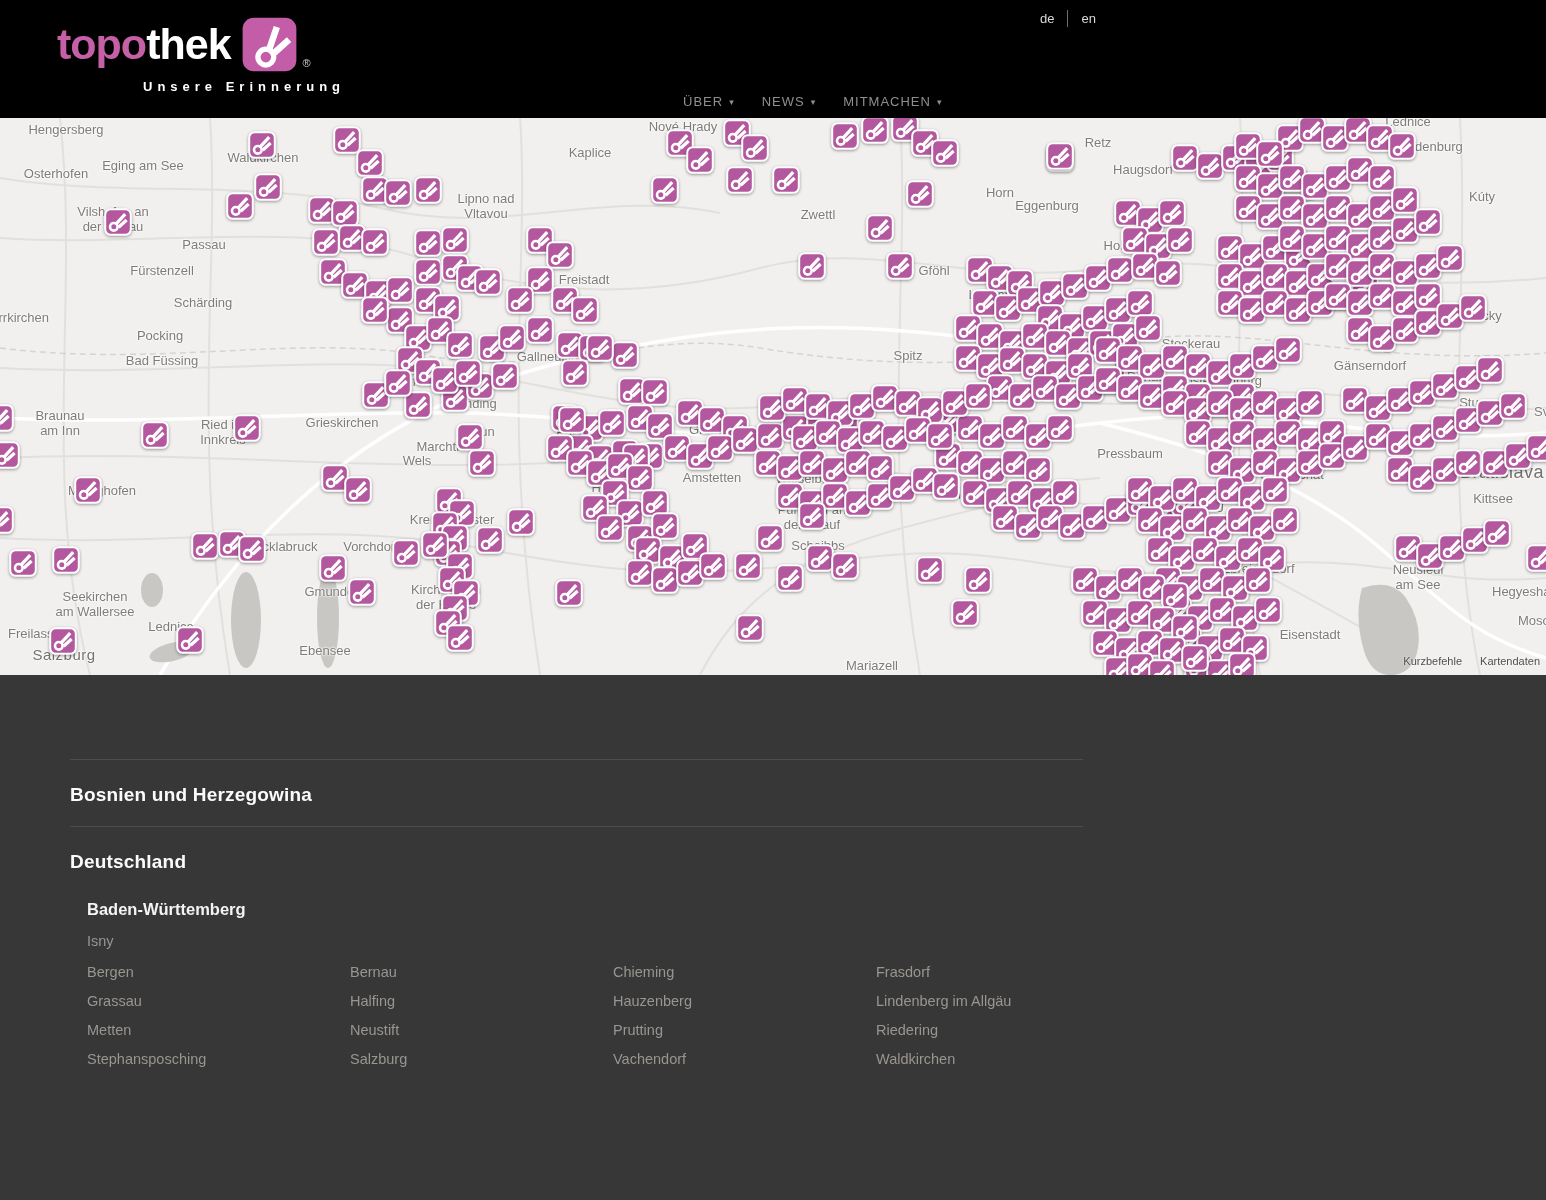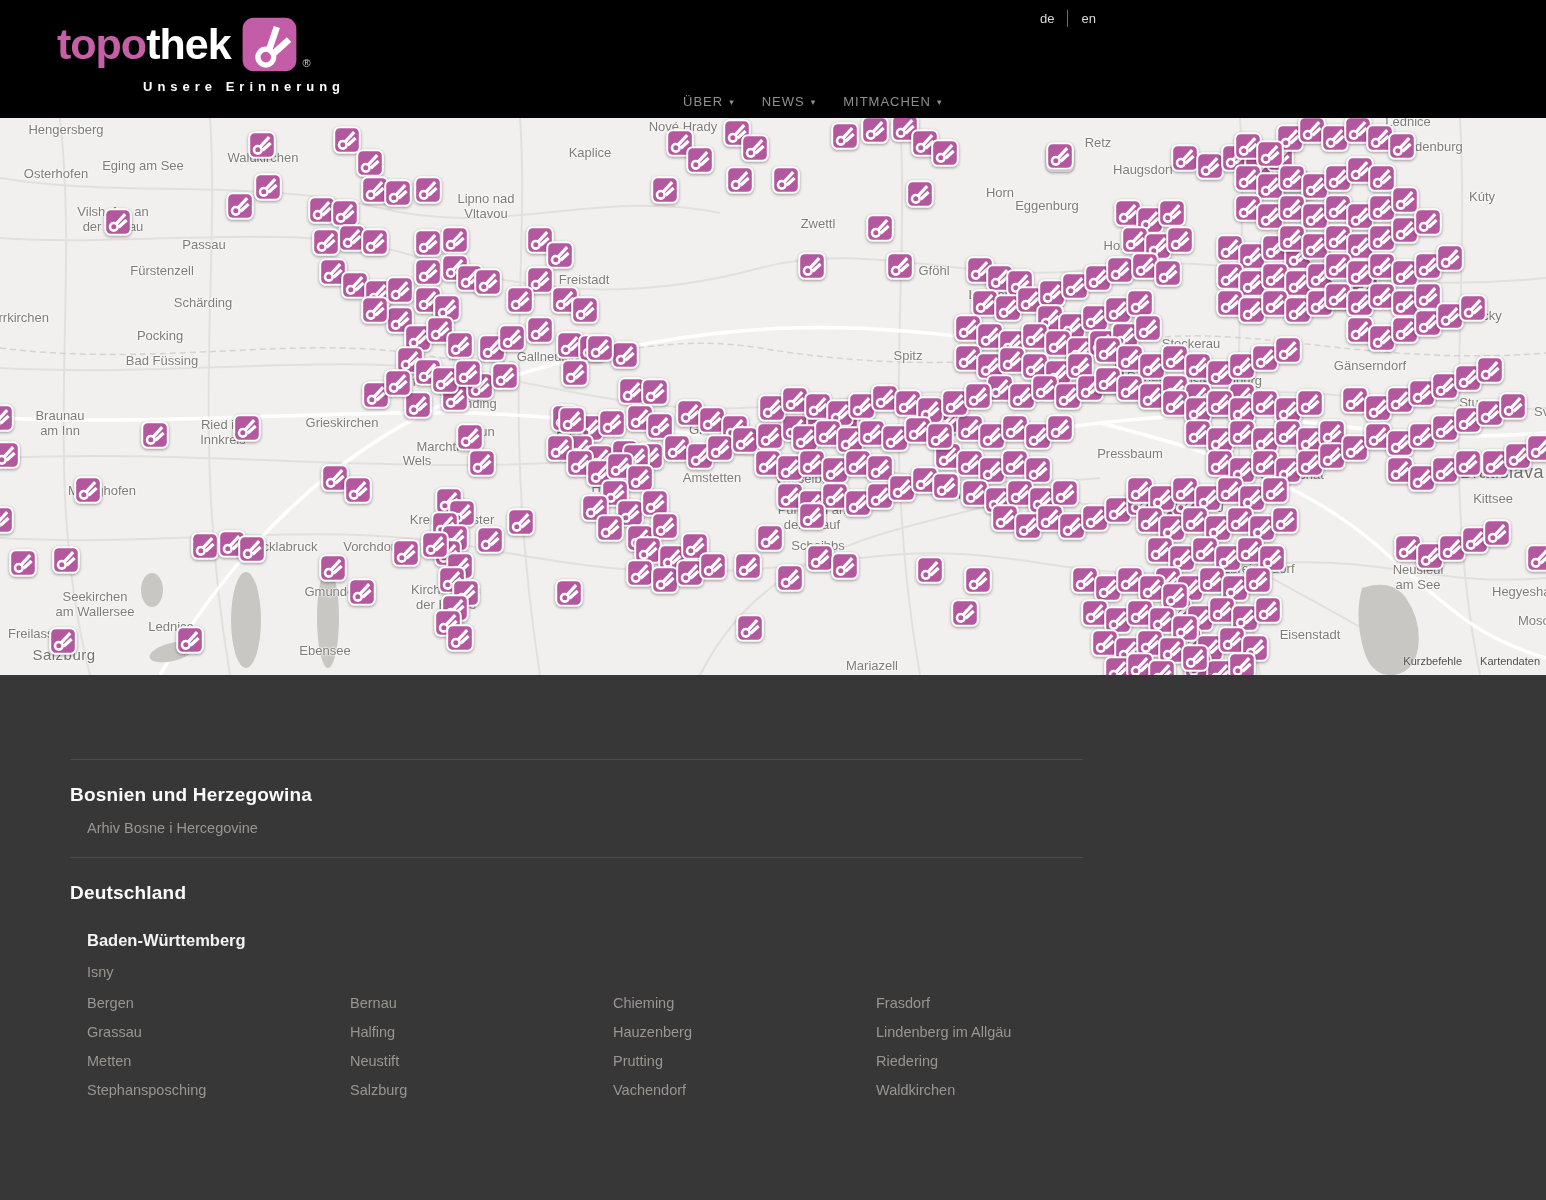--- a/index.html
+++ b/index.html
@@ -176,21 +176,21 @@
         <span class="maplabel" style="left: 325px; top: 533px;">Ebensee</span>
         <span class="maplabel" style="left: 446px; top: 480px;">Kirchdorf an
 der Krems</span>
         <span class="maplabel" style="left: 428px; top: 264px;">Eferding</span>
         <span class="maplabel" style="left: 560px; top: 239px;">Gallneukirchen</span>
         <span class="maplabel" style="left: 584px; top: 162px;">Freistadt</span>
         <span class="maplabel" style="left: 590px; top: 35px;">Kaplice</span>
         <span class="maplabel" style="left: 683px; top: 9px;">Nové Hrady</span>
         <span class="maplabel" style="left: 486px; top: 89px;">Lipno nad
 Vltavou</span>
-        <span class="maplabel" style="left: 818px; top: 106px;">Zwettl</span>
+        <span class="maplabel" style="left: 818px; top: 97px;">Zwettl</span>
         <span class="maplabel" style="left: 1000px; top: 75px;">Horn</span>
         <span class="maplabel" style="left: 1047px; top: 88px;">Eggenburg</span>
         <span class="maplabel" style="left: 934px; top: 153px;">Gföhl</span>
         <span class="maplabel" style="left: 1000px; top: 177px;">Langenlois</span>
         <span class="maplabel" style="left: 908px; top: 238px;">Spitz</span>
         <span class="maplabel" style="left: 1005px; top: 277px;">Herzogenburg</span>
         <span class="maplabel" style="left: 1098px; top: 25px;">Retz</span>
         <span class="maplabel" style="left: 1143px; top: 52px;">Haugsdorf</span>
         <span class="maplabel" style="left: 1135px; top: 128px;">Hollabrunn</span>
         <span class="maplabel" style="left: 1318px; top: 126px;">Mistelbach</span>
@@ -2492,23 +2492,20 @@
       <span>Kurzbefehle</span>
       <span>Kartendaten</span>
     </div>
   </div>
 
   <section class="more">
     <div class="more-inner">
       <div id="groups">
           <hr class="divider">
           <h3 class="country">Bosnien und Herzegowina</h3>
-          <ul class="links">
-            <li><a>Arhiv Bosne i Hercegovine</a></li>
-          </ul>
           <hr class="divider">
           <h3 class="country">Deutschland</h3>
           <h4 class="state">Baden-Württemberg</h4>
           <ul class="links">
             <li><a>Isny</a></li>
           </ul>
           <ul class="links">
             <li><a>Bergen</a></li>
             <li><a>Bernau</a></li>
             <li><a>Chieming</a></li>

